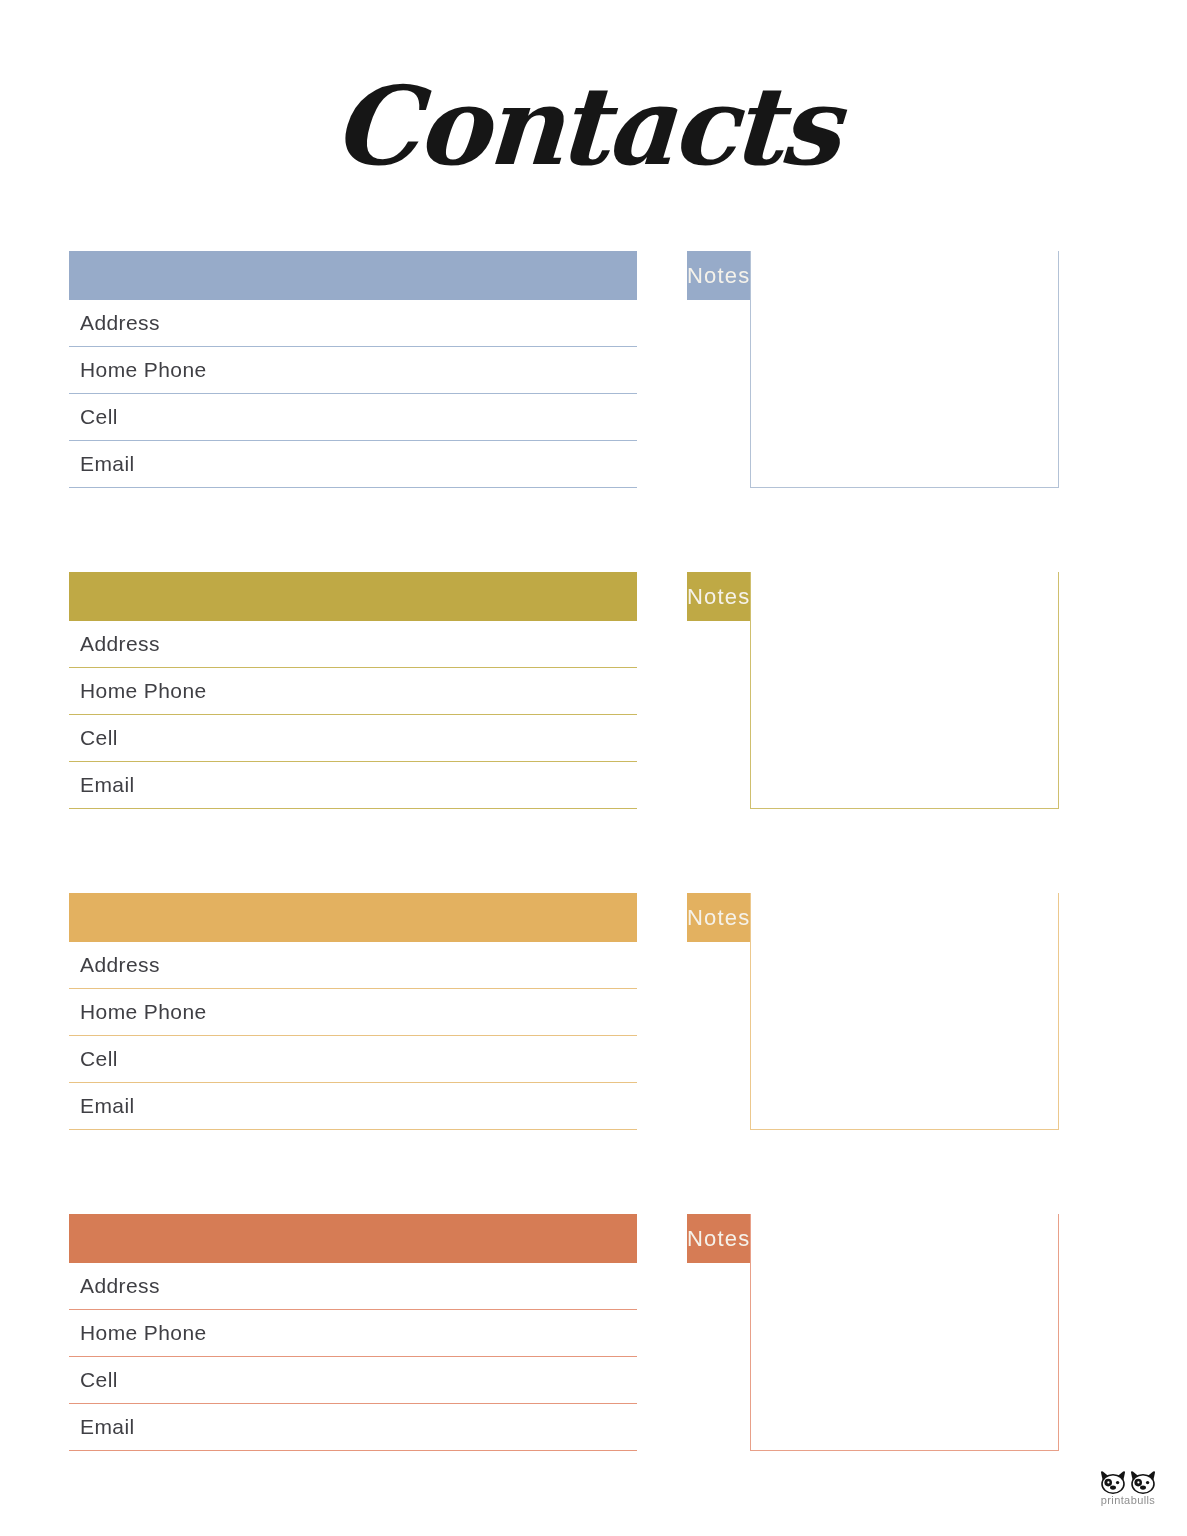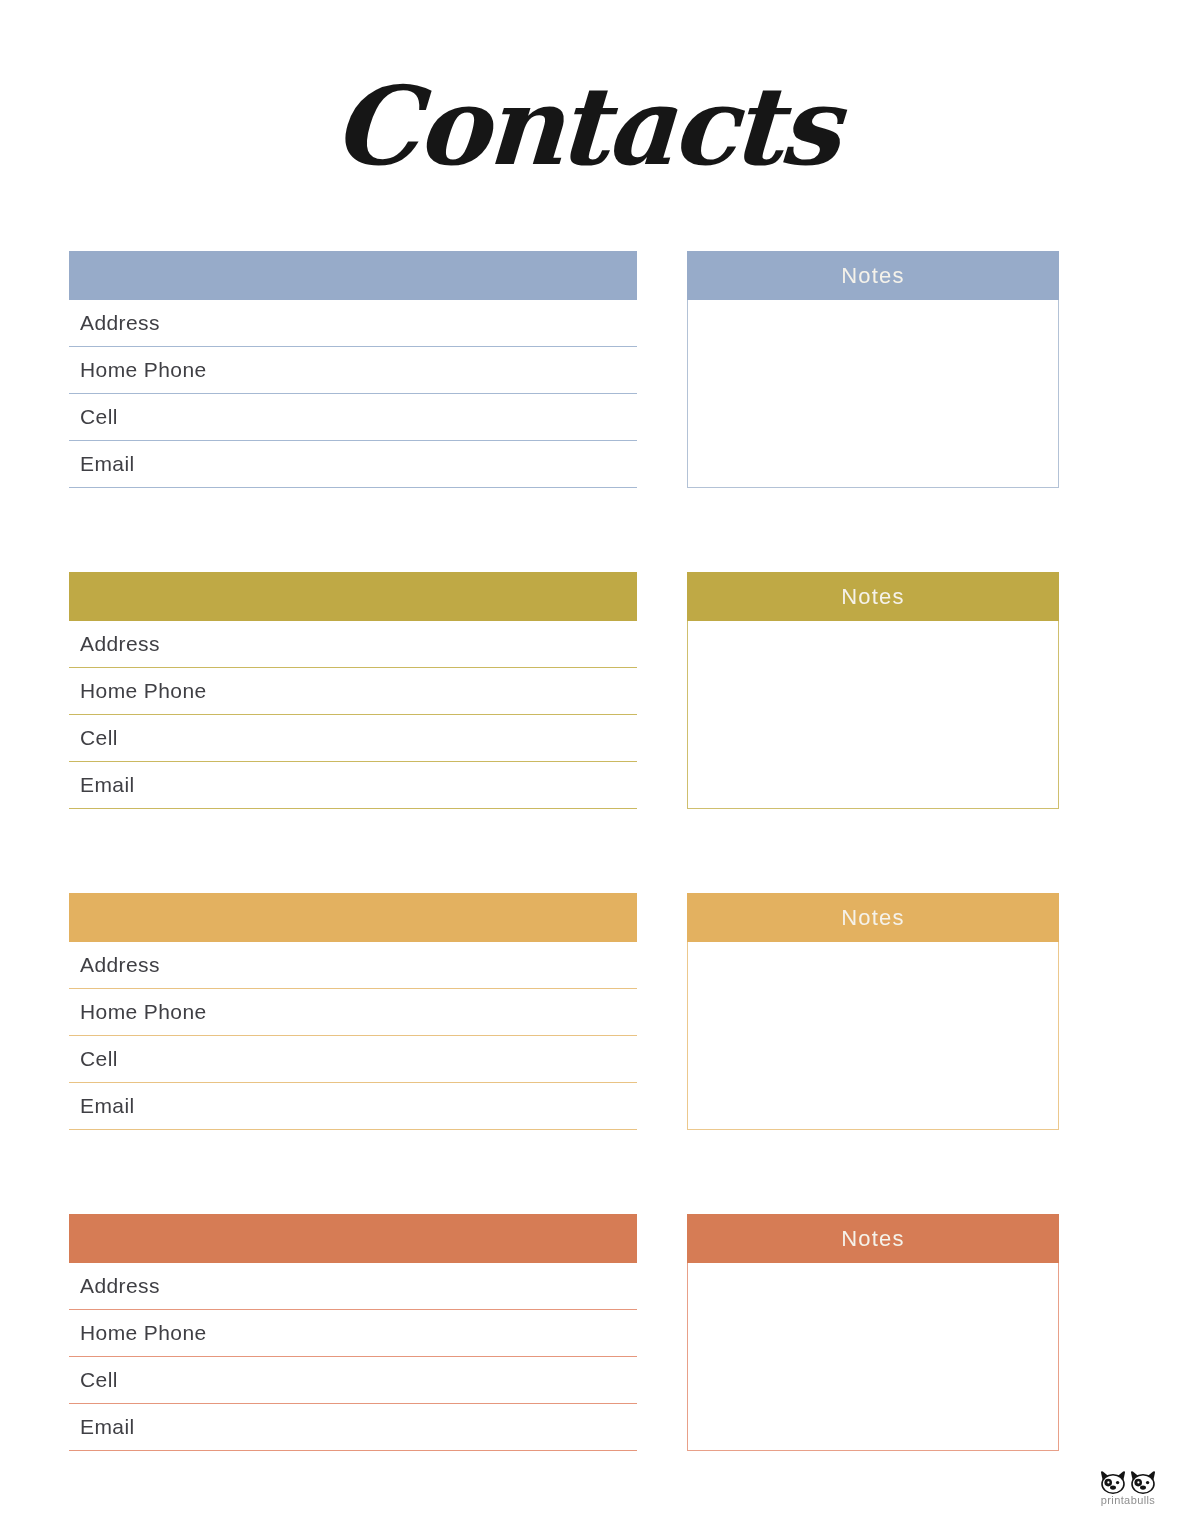--- a/index.html
+++ b/index.html
@@ -51,21 +51,21 @@
     display: flex; align-items: center;
     padding-left: 11px;
     font-size: 21px;
     font-weight: 300;
     letter-spacing: 0.4px;
     color: #3f3f44;
   }
   .row .cell-value { flex: 1; }
 
   
-  .notes-box { width: 372px; display: flex; flex-direction: column; }
+  .notes-box { width: 372px; display: flex; flex-direction: row; }
   .notes-header {
     height: 49px;
     display: flex; align-items: center; justify-content: center;
     font-size: 22px;
     font-weight: 300;
     letter-spacing: 1.2px;
     color: #f5f2ea;
   }
   .notes-body { flex: 1; background: #ffffff; }
 

